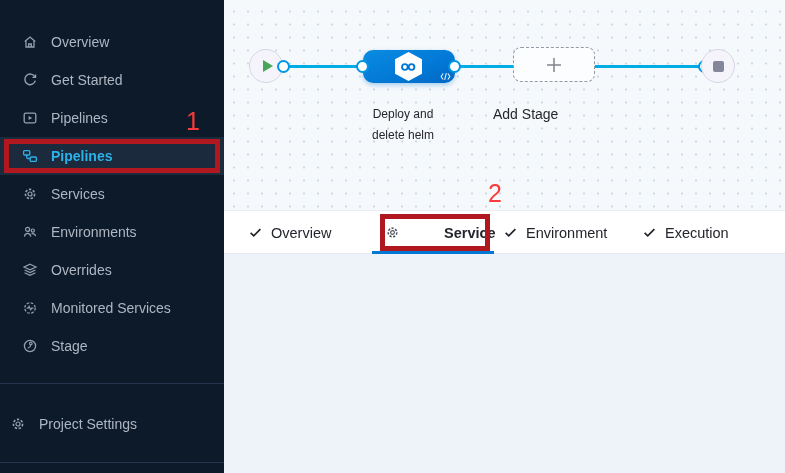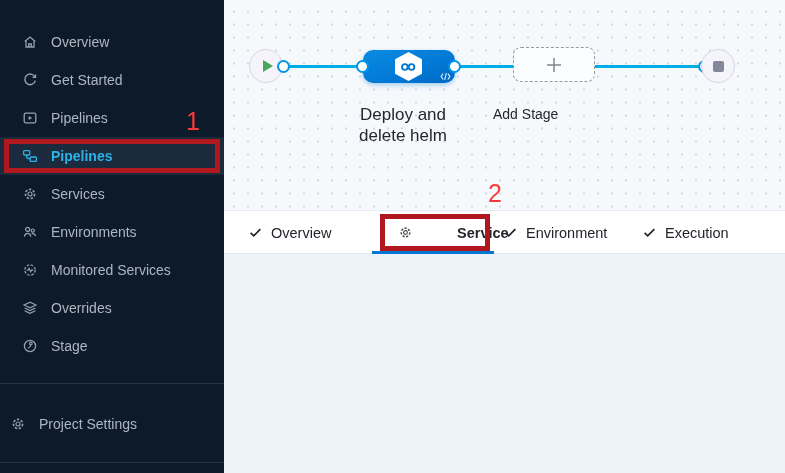--- a/index.html
+++ b/index.html
@@ -48,35 +48,35 @@
           border:2.5px solid #0097e6; top:59.5px; }
   .port-start { left:53px; } .port-stage-l { left:132px; } .port-stage-r { left:224px; } .port-end { left:474px; }
   .stage-node { position:absolute; left:139px; top:50px; width:92px; height:33px; border-radius:10px;
                 background:linear-gradient(160deg,#0a8ce2 0%,#0278d5 60%,#0268c4 100%);
                 box-shadow:0 2px 5px rgba(2,120,213,.35); cursor:pointer; }
   .hexagon { position:absolute; left:32px; top:2px; width:27px; height:29px; background:#fff;
              clip-path:polygon(50% 0%,100% 25%,100% 75%,50% 100%,0% 75%,0% 25%);
              display:flex; align-items:center; justify-content:center; }
   .code-badge { position:absolute; right:4px; bottom:2px; width:11px; height:9px; opacity:.95; }
   .stage-label { position:absolute; left:119px; top:104px; width:120px; text-align:center;
-                 font-size:17px; line-height:21px; color:#26272e; }
+                 font-size:12px; line-height:21px; color:#26272e; }
   .addstage-node { position:absolute; left:289px; top:47px; width:82px; height:35px; border-radius:8px;
                    background:#fbfdfe; border:1.6px dashed #9597a5; display:flex; align-items:center;
                    justify-content:center; cursor:pointer; }
   .addstage-label { position:absolute; left:269px; top:106px; width:120px; text-align:left;
                     font-size:14px; color:#26272e; }
   .num-2 { left:264px; top:181px; }
 
   
   .tabbar { position:relative; width:561px; height:44px; background:#fff;
             border-top:1px solid #e9ecf2; border-bottom:1px solid #e6e8ee; }
   .tab { position:absolute; top:0; height:43px; display:flex; align-items:center; gap:8px;
          font-size:14.5px; color:#23252d; cursor:pointer; }
   .tab .tic { width:15px; height:15px; display:flex; }
-  .tab-overview { left:24px; } .tab-service { left:174px; font-weight:700;gap:44px; }
+  .tab-overview { left:24px; } .tab-service { left:161px; font-weight:700;gap:44px; }
   .tab-environment { left:279px; } .tab-execution { left:418px; }
   .tab-underline { position:absolute; left:148px; top:40px; width:122px; height:3px; background:#0278d5; }
   .box-service { left:156px; top:3px; width:110px; height:37px; }
 
   
   .content { position:relative; width:561px; height:219px; background:#edf3f8; }
   svg { display:block; }
 </style>
 </head>
 <body>
@@ -136,34 +136,34 @@
               <circle cx="5.6" cy="5.4" r="2" fill="none" stroke="currentColor" stroke-width="1.2"></circle>
               <circle cx="10.8" cy="6.6" r="1.6" fill="none" stroke="currentColor" stroke-width="1.2"></circle>
               <path d="M2.4 12.6c.3-2 1.6-3.2 3.2-3.2s2.9 1.2 3.2 3.2M9.6 9.8c1.9-.4 3.6.6 4 2.4" fill="none" stroke="currentColor" stroke-width="1.2"></path>
             </svg>
         </span>
         <span>Environments</span>
       </div>
       <div class="nav-item">
         <span class="ni">
           <svg viewBox="0 0 16 16">
+              <path d="M8 2.2 14 5 8 7.8 2 5z" fill="none" stroke="currentColor" stroke-width="1.2"></path>
+              <path d="M2.6 8 8 10.6 13.4 8M2.6 10.8 8 13.4l5.4-2.6" fill="none" stroke="currentColor" stroke-width="1.2"></path>
+            </svg>
+        </span>
+        <span>Overrides</span>
+      </div>
+      <div class="nav-item">
+        <span class="ni">
+          <svg viewBox="0 0 16 16">
               <circle cx="8" cy="8" r="5.2" fill="none" stroke="currentColor" stroke-width="1.3" stroke-dasharray="2.6 1.5"></circle>
               <path d="M4.6 8.2h1.6l.9-1.8 1.6 3.4.9-1.6h1.8" fill="none" stroke="currentColor" stroke-width="1.2"></path>
             </svg>
         </span>
         <span>Monitored Services</span>
-      </div>
-      <div class="nav-item">
-        <span class="ni">
-          <svg viewBox="0 0 16 16">
-              <path d="M8 2.2 14 5 8 7.8 2 5z" fill="none" stroke="currentColor" stroke-width="1.2"></path>
-              <path d="M2.6 8 8 10.6 13.4 8M2.6 10.8 8 13.4l5.4-2.6" fill="none" stroke="currentColor" stroke-width="1.2"></path>
-            </svg>
-        </span>
-        <span>Overrides</span>
       </div>
       <div class="nav-item">
         <span class="ni">
           <svg viewBox="0 0 16 16">
               <circle cx="8" cy="8" r="5.6" fill="none" stroke="currentColor" stroke-width="1.3"></circle>
               <circle cx="8.8" cy="5.4" r="1.3" fill="none" stroke="currentColor" stroke-width="1.1"></circle>
               <path d="M8.8 6.7c0 2.2-1.6 2.7-3 3.5" fill="none" stroke="currentColor" stroke-width="1.1"></path>
             </svg>
         </span>
         <span>Stage</span>

